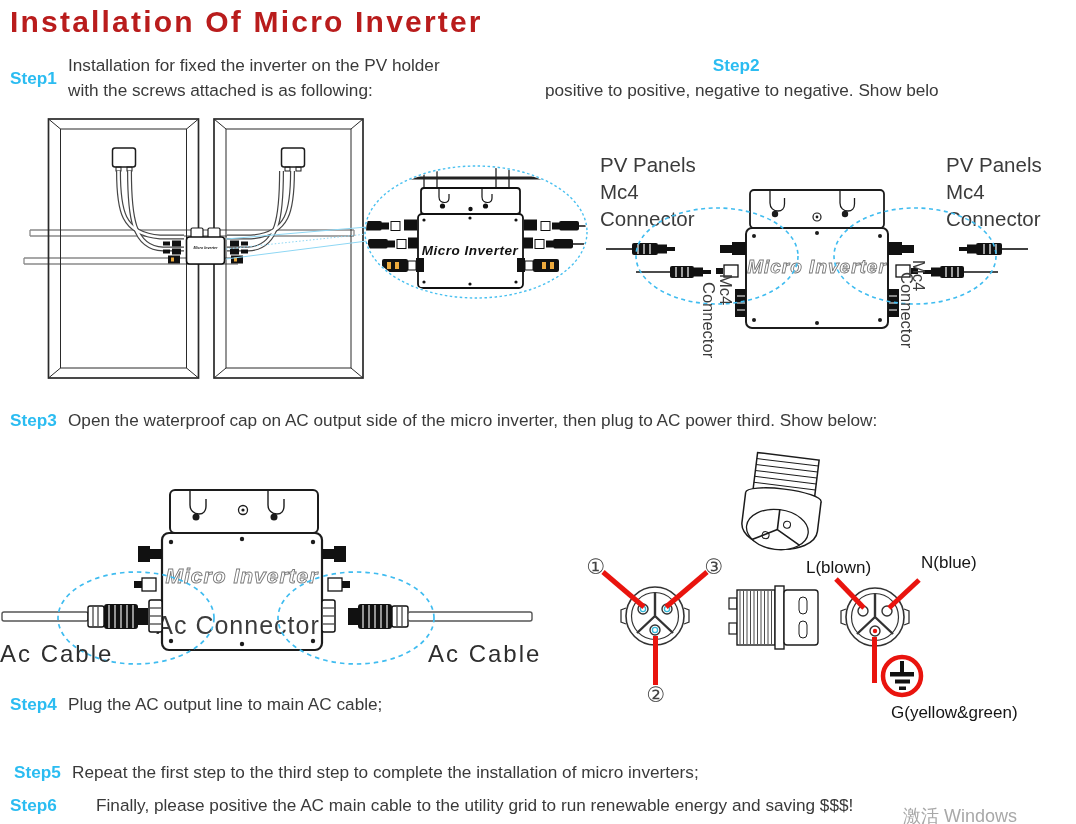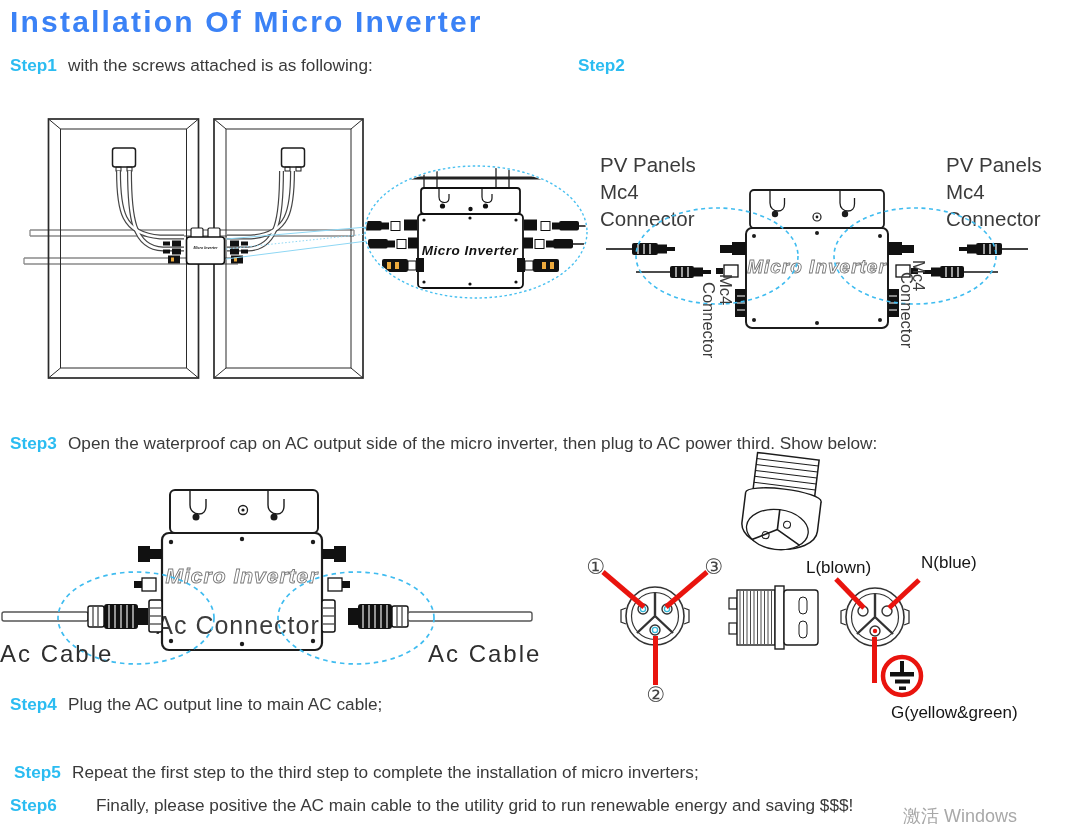--- a/index.html
+++ b/index.html
@@ -6,30 +6,30 @@
   body{
     width:1076px;height:824px;position:relative;overflow:hidden;
     background:#ffffff;
     font-family:"Liberation Sans","DejaVu Sans",sans-serif;
     color:#3a3a3a;
   }
   .abs{position:absolute;}
   #title{
     left:10px;top:5px;
     font-size:30px;font-weight:bold;letter-spacing:2.2px;
-    color:#3b82f6;white-space:nowrap;
+    color:#b91c1c;white-space:nowrap;
   }
   .step{display:flex;align-items:center;font-size:17.2px;line-height:25px;}
   .step .step-label{
     color:#2bbcf1;font-weight:bold;flex:none;width:58px;white-space:nowrap;
   }
   .step .step-text .l{display:block;white-space:nowrap;}
   #step1{left:10px;top:53px;}
-  #step2{left:578px;top:53px;flex-direction:column;}
-  #step3{left:10px;top:408px;margin-top:23px;}
+  #step2{left:545px;top:53px;flex-direction:column;}
+  #step3{left:10px;top:408px;}
   #step4{left:10px;top:692px;}
   #step5{left:14px;top:760px;}
   #step6{left:10px;top:793px;gap:28px;}
   #watermark{
     left:903px;top:804px;font-size:18px;color:#a8a8a8;white-space:nowrap;
   }
   svg{display:block;}
   svg text{font-family:"Liberation Sans","DejaVu Sans",sans-serif;}
   .hollow-label{
     font-style:italic;font-weight:bold;fill:#ffffff;stroke:#787878;stroke-width:0.9;letter-spacing:1px;
@@ -43,27 +43,29 @@
   .cablelabel{font-size:24px;fill:#2e2e2e;letter-spacing:2px;}
 </style>
 </head>
 <body>
 
 <div class="abs" id="title">Installation Of Micro Inverter</div>
 
 <div class="abs step" id="step1">
   <span class="step-label">Step1</span>
   <span class="step-text">
+    <span class="l">Installation for fixed the inverter on the PV holder</span>
     <span class="l">with the screws attached is as following:</span>
   </span>
 </div>
 
 <div class="abs step" id="step2">
   <span class="step-label">Step2</span>
   <span class="step-text">
+    <span class="l">positive to positive, negative to negative. Show belo</span>
   </span>
 </div>
 
 <svg class="abs" style="left:0;top:108px" width="600" height="292" viewBox="0 0 600 292">
   <defs>
     <clipPath id="magclip">
         <ellipse cx="476" cy="124" rx="110" ry="65"></ellipse>
       </clipPath>
   </defs>
 

